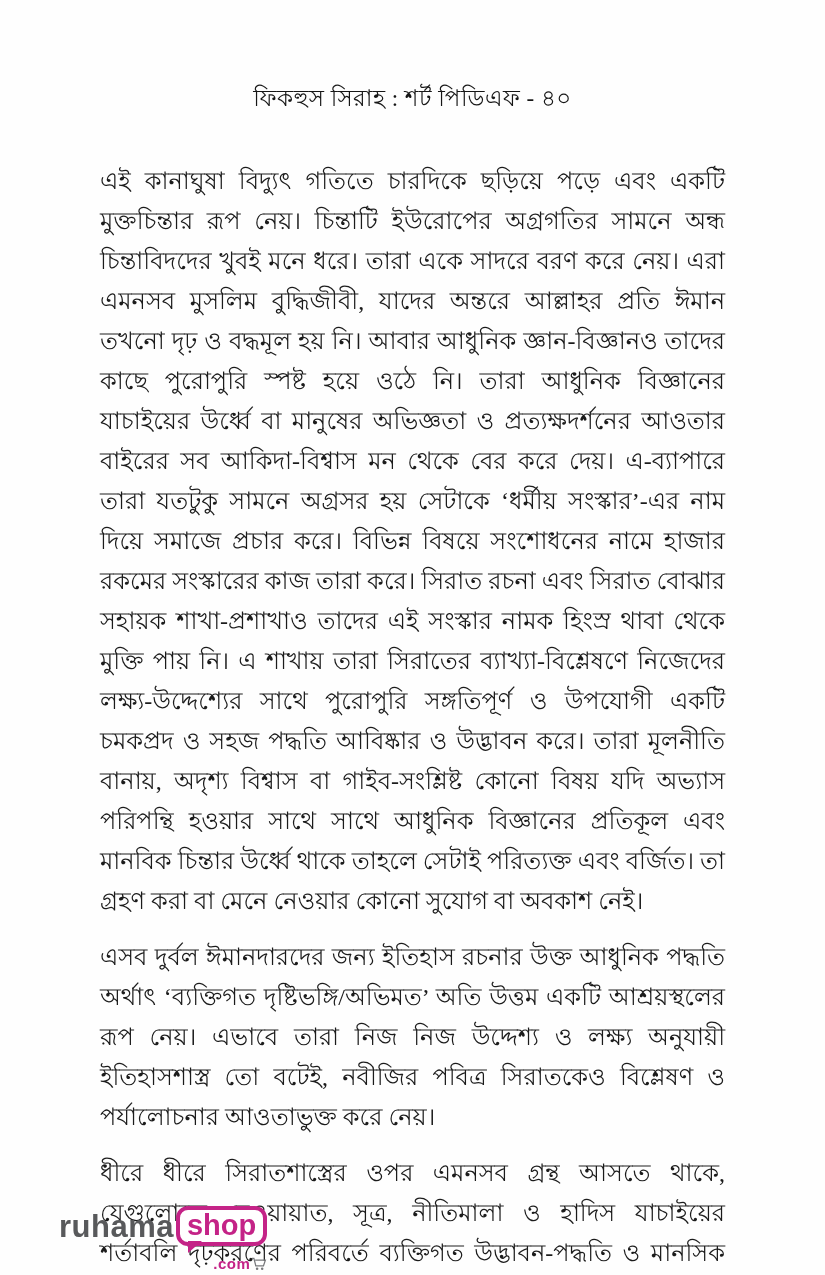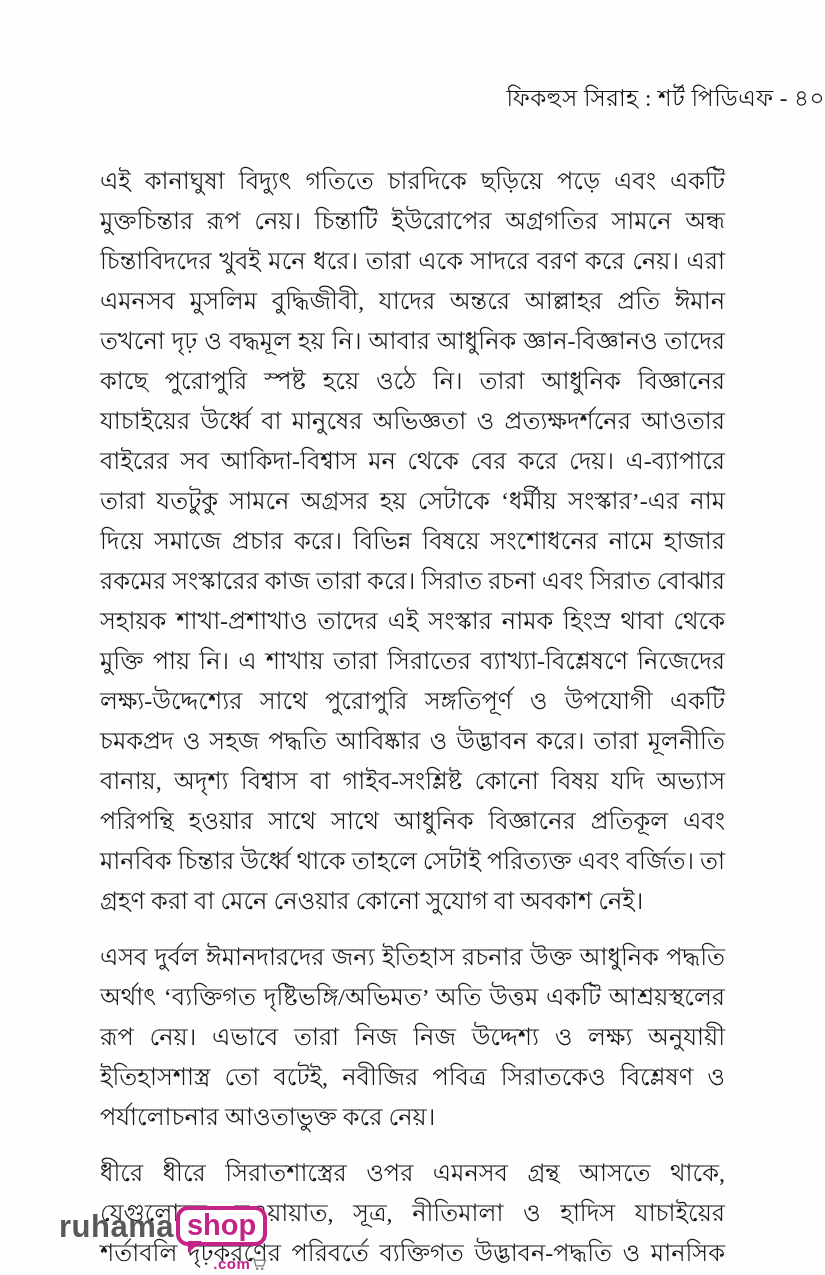--- a/index.html
+++ b/index.html
@@ -11,21 +11,21 @@
     position: relative;
     width: 825px;
     height: 1275px;
     background: #fefefe;
     overflow: hidden;
     font-family: "Liberation Serif", "DejaVu Serif", serif;
     color: #1b1b1b;
   }
   .page-header {
     padding-top: 80px;
-    text-align: right;
+    text-align: center;
     font-size: 23px;
     letter-spacing: 0.5px;
     color: #161616;
   }
   .body-text {
     margin: 42px 100px 0 100px;
     width: 627px;
     font-size: 24px;
     line-height: 40px;
     text-align: justify;

